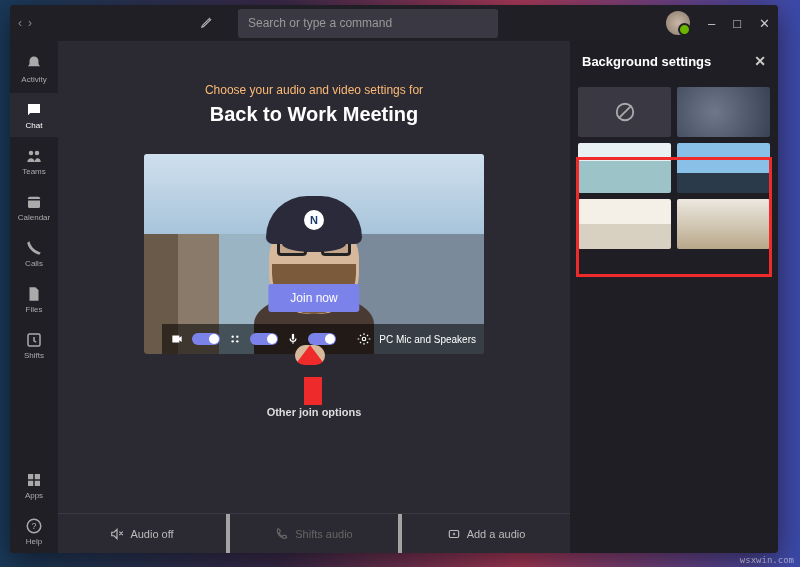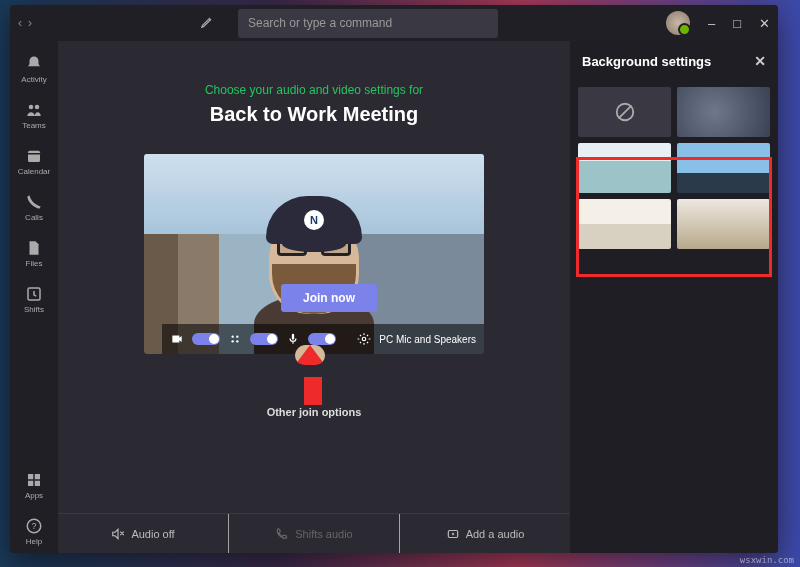--- a/index.html
+++ b/index.html
@@ -17,48 +17,48 @@
   .winbtns { display: flex; gap: 18px; margin-left: 10px; color: #ccc; }
   .winbtns span { font-size: 13px; }
   
   .body { flex: 1; display: flex; }
   .rail { width: 48px; background: #201f26; display: flex; flex-direction: column; align-items: center; padding-top: 6px; gap: 2px; color: #aaa; font-size: 8px; }
   .rail-item { width: 48px; height: 44px; display: flex; flex-direction: column; align-items: center; justify-content: center; gap: 2px; cursor: pointer; }
   .rail-item.active { background: #2b2a33; color: #fff; }
   .rail-item svg { width: 18px; height: 18px; fill: currentColor; }
   .rail-spacer { flex: 1; }
   .main { flex: 1; background: #2b2a33; position: relative; display: flex; flex-direction: column; align-items: center; color: #fff; padding-top: 42px; }
-  .instr { font-size: 12px; color: #22c55e; margin-bottom: 6px; }
+  .instr { font-size: 12px; color: #fdba74; margin-bottom: 6px; }
   .title { font-size: 20px; font-weight: 600; margin-bottom: 28px; }
   .preview { width: 340px; height: 200px; background: #000; border-radius: 3px; position: relative; overflow: hidden; }
   .preview-img { width: 100%; height: 100%; background:
       linear-gradient(#cfe0ee, #a8c4da 40%, transparent 40%),
       linear-gradient(90deg, #6a5a4a 10%, #8a7a6a 10%, #8a7a6a 22%, #9ab4c4 22%, #9ab4c4 55%, #7a8a9a 55%, #7a8a9a 100%);
       position: relative; }
   .person { position: absolute; left: 50%; bottom: 0; transform: translateX(-50%); width: 170px; height: 160px; }
   .neck { position: absolute; bottom: 0; left: 50%; transform: translateX(-50%); width: 120px; height: 60px; background: #4a3a34; border-radius: 50% 50% 0 0; }
   .head { position: absolute; bottom: 40px; left: 50%; transform: translateX(-50%); width: 90px; height: 100px; background: #d8b89a; border-radius: 46px 46px 40px 40px; }
   .beard { position: absolute; bottom: 40px; left: 50%; transform: translateX(-50%); width: 84px; height: 50px; background: #7a5a3a; border-radius: 0 0 40px 40px; }
   .cap { position: absolute; bottom: 110px; left: 50%; transform: translateX(-50%); width: 96px; height: 48px; background: #2a2a3a; border-radius: 48px 48px 8px 8px; }
   .cap::after { content: ''; position: absolute; left: 16px; bottom: -8px; width: 64px; height: 16px; background: #2a2a3a; border-radius: 0 0 50% 50%; }
   .cap-logo { position: absolute; left: 50%; top: 14px; transform: translateX(-50%); width: 20px; height: 20px; background: #fff; border-radius: 50%; color:#1a3a6a; font-size:11px; font-weight:700; display:flex; align-items:center; justify-content:center;}
   .glasses { position: absolute; bottom: 98px; left: 50%; transform: translateX(-50%); width: 74px; height: 18px; display:flex; justify-content:space-between; }
   .glasses span { width: 30px; height: 18px; border: 3px solid #222; border-radius: 4px; background: rgba(0,0,0,.1); }
-  .join { position: absolute; left: 50%; bottom: 42px; transform: translateX(-50%); background: #7b83eb; color: #fff; font-size: 12px; font-weight: 700; padding: 7px 22px; border-radius: 3px; cursor: pointer; margin-left: 15px; }
+  .join { position: absolute; left: 50%; bottom: 42px; transform: translateX(-50%); background: #7b83eb; color: #fff; font-size: 12px; font-weight: 400; padding: 7px 22px; border-radius: 3px; cursor: pointer; }
   .ctrl { position: absolute; left: 18px; right: 0; bottom: 0; height: 30px; background: rgba(0,0,0,.55); display: flex; align-items: center; gap: 8px; padding: 0 8px; color: #fff; font-size: 10px; }
   .ctrl-ico { width: 14px; height: 14px; display:flex; align-items:center; justify-content:center;}
   .toggle { width: 28px; height: 12px; border-radius: 8px; background: #7b83eb; position: relative; cursor:pointer;}
   .toggle::after { content: ''; position: absolute; right: 1px; top: 1px; width: 10px; height: 10px; background: #fff; border-radius: 50%; }
   .ctrl-spacer { flex: 1; }
   .arrow { position: absolute; top: 336px; left: 240px; }
   .arrow .stem { width: 18px; height: 28px; background: #ee2a2a; margin-left: 6px; }
   .arrow .head { width: 0; height: 0; border-left: 15px solid transparent; border-right: 15px solid transparent; border-bottom: 20px solid #ee2a2a; }
   .opts-label { margin-top: 52px; font-size: 11px; font-weight: 600; color: #ddd; }
   .opts-row { position: absolute; left: 0; right: 0; bottom: 0; height: 40px; border-top: 1px solid #3a3943; display: flex; }
-  .opt { flex: 1; display: flex; align-items: center; justify-content: center; gap: 6px; font-size: 11px; color: #bbb; border-right: 1px solid #a3a3a3; cursor:pointer;}
+  .opt { flex: 1; display: flex; align-items: center; justify-content: center; gap: 6px; font-size: 11px; color: #bbb; border-right: 4px solid #a3a3a3; cursor:pointer;}
   .opt:last-child { border-right: none; }
   .opt.disabled { color: #666; }
   
   .panel { width: 208px; background: #1f1e24; display: flex; flex-direction: column; }
   .panel-hdr { height: 40px; display: flex; align-items: center; justify-content: space-between; padding: 0 12px; color: #fff; font-size: 13px; font-weight: 600; }
   .panel-grid { padding: 6px 8px; display: grid; grid-template-columns: repeat(2, 1fr); gap: 6px; }
   .bg-opt { height: 50px; border-radius: 2px; background: #3a3943; display: flex; align-items: center; justify-content: center; cursor:pointer;}
   .bg-none { color: #aaa; }
   .bg-blur { background: #3a4a5a; filter: blur(0.001px); background:
     radial-gradient(circle at 40% 50%, rgba(120,130,150,.9), rgba(60,70,90,.9)); }
@@ -98,20 +98,26 @@
 
   <div class="body">
 
     <div class="rail">
       <div class="rail-item">
         <svg viewBox="0 0 24 24">
             <path d="M12 2a6 6 0 0 0-6 6v4l-2 3h16l-2-3V8a6 6 0 0 0-6-6z"></path>
           </svg>
         <span>Activity</span>
       </div>
+      <div class="rail-item active">
+        <svg viewBox="0 0 24 24">
+            <path d="M4 4h16v12H7l-3 3V4z"></path>
+          </svg>
+        <span>Chat</span>
+      </div>
       <div class="rail-item">
         <svg viewBox="0 0 24 24">
             <circle cx="8" cy="8" r="3"></circle>
             <circle cx="16" cy="8" r="3"></circle>
             <path d="M3 20c0-3 3-5 5-5s5 2 5 5M13 20c0-3 2-5 4-5s4 2 4 5"></path>
           </svg>
         <span>Teams</span>
       </div>
       <div class="rail-item">
         <svg viewBox="0 0 24 24">

